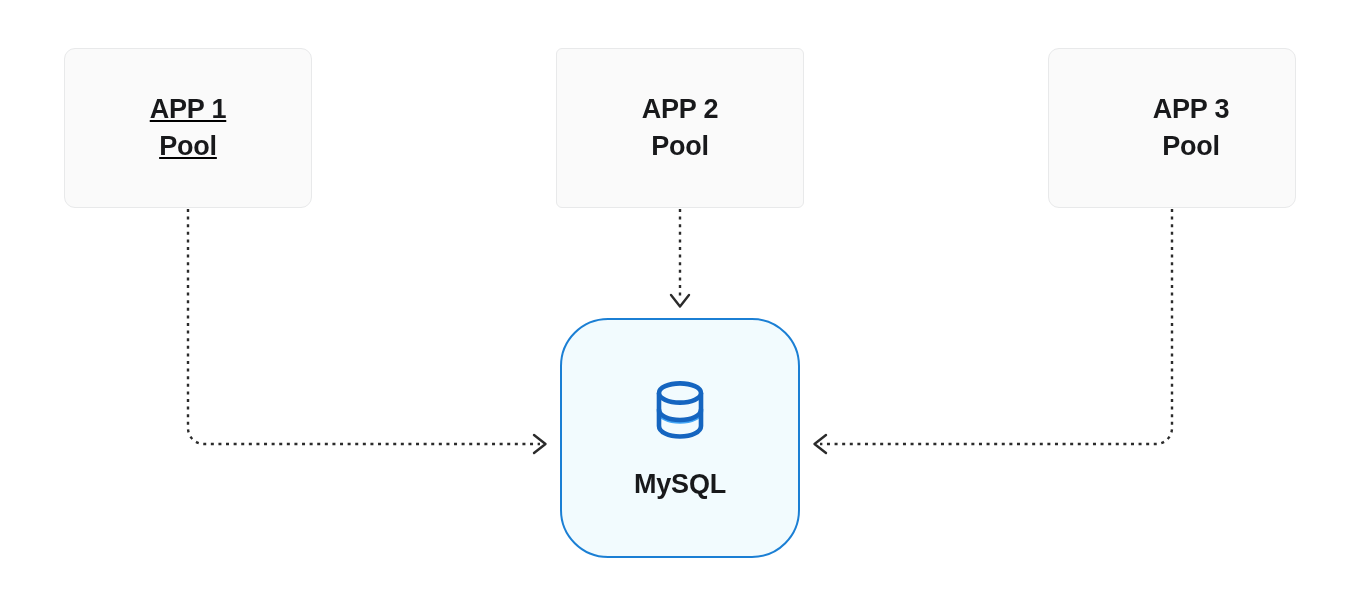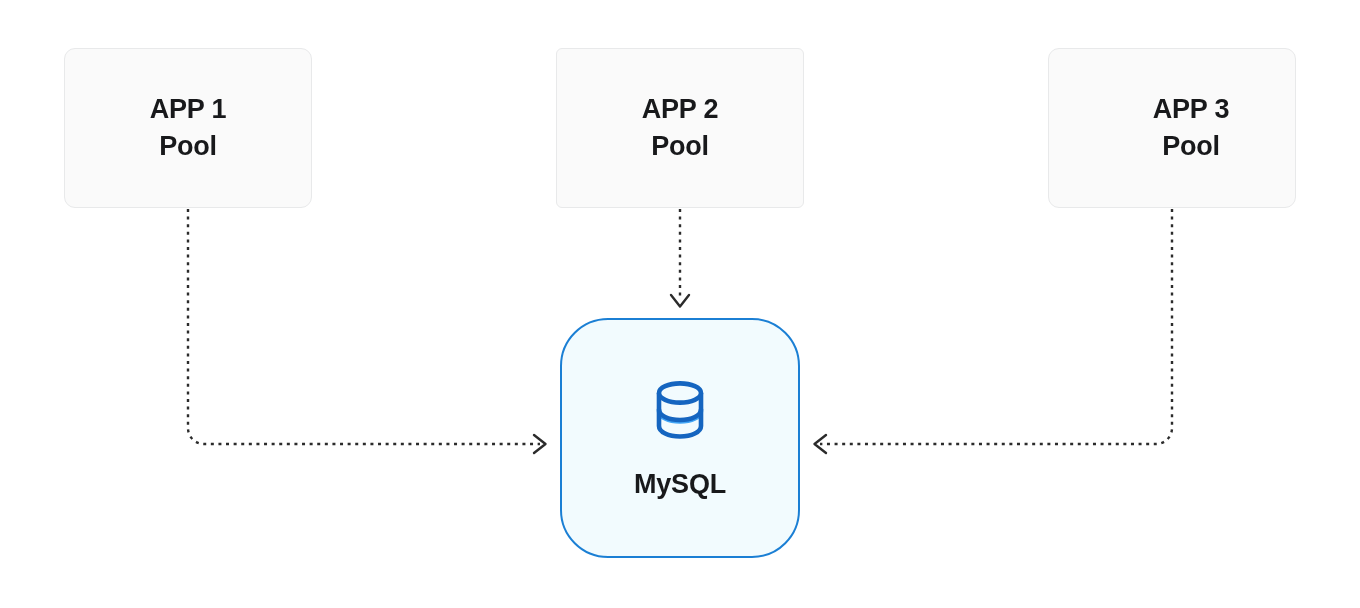--- a/index.html
+++ b/index.html
@@ -38,21 +38,21 @@
     border: 1px solid #e8e9ea;
     border-radius: 11px;
     display: flex;
     flex-direction: column;
     align-items: center;
     justify-content: center;
     width: 248px;
     height: 160px;
     top: 48px;
   }
-  #app-node-1 { left: 64px; }
+  #app-node-1 { left: 64px; text-decoration: underline; }
   #app-node-2 { left: 556px; border-radius: 6px; }
   #app-node-3 { left: 1048px; padding-left: 38px; }
 
   .app-node-title,
   .app-node-subtitle {
     font-size: 27px;
     font-weight: bold;
     color: #18191b;
     line-height: 37px;
     letter-spacing: -0.2px;

